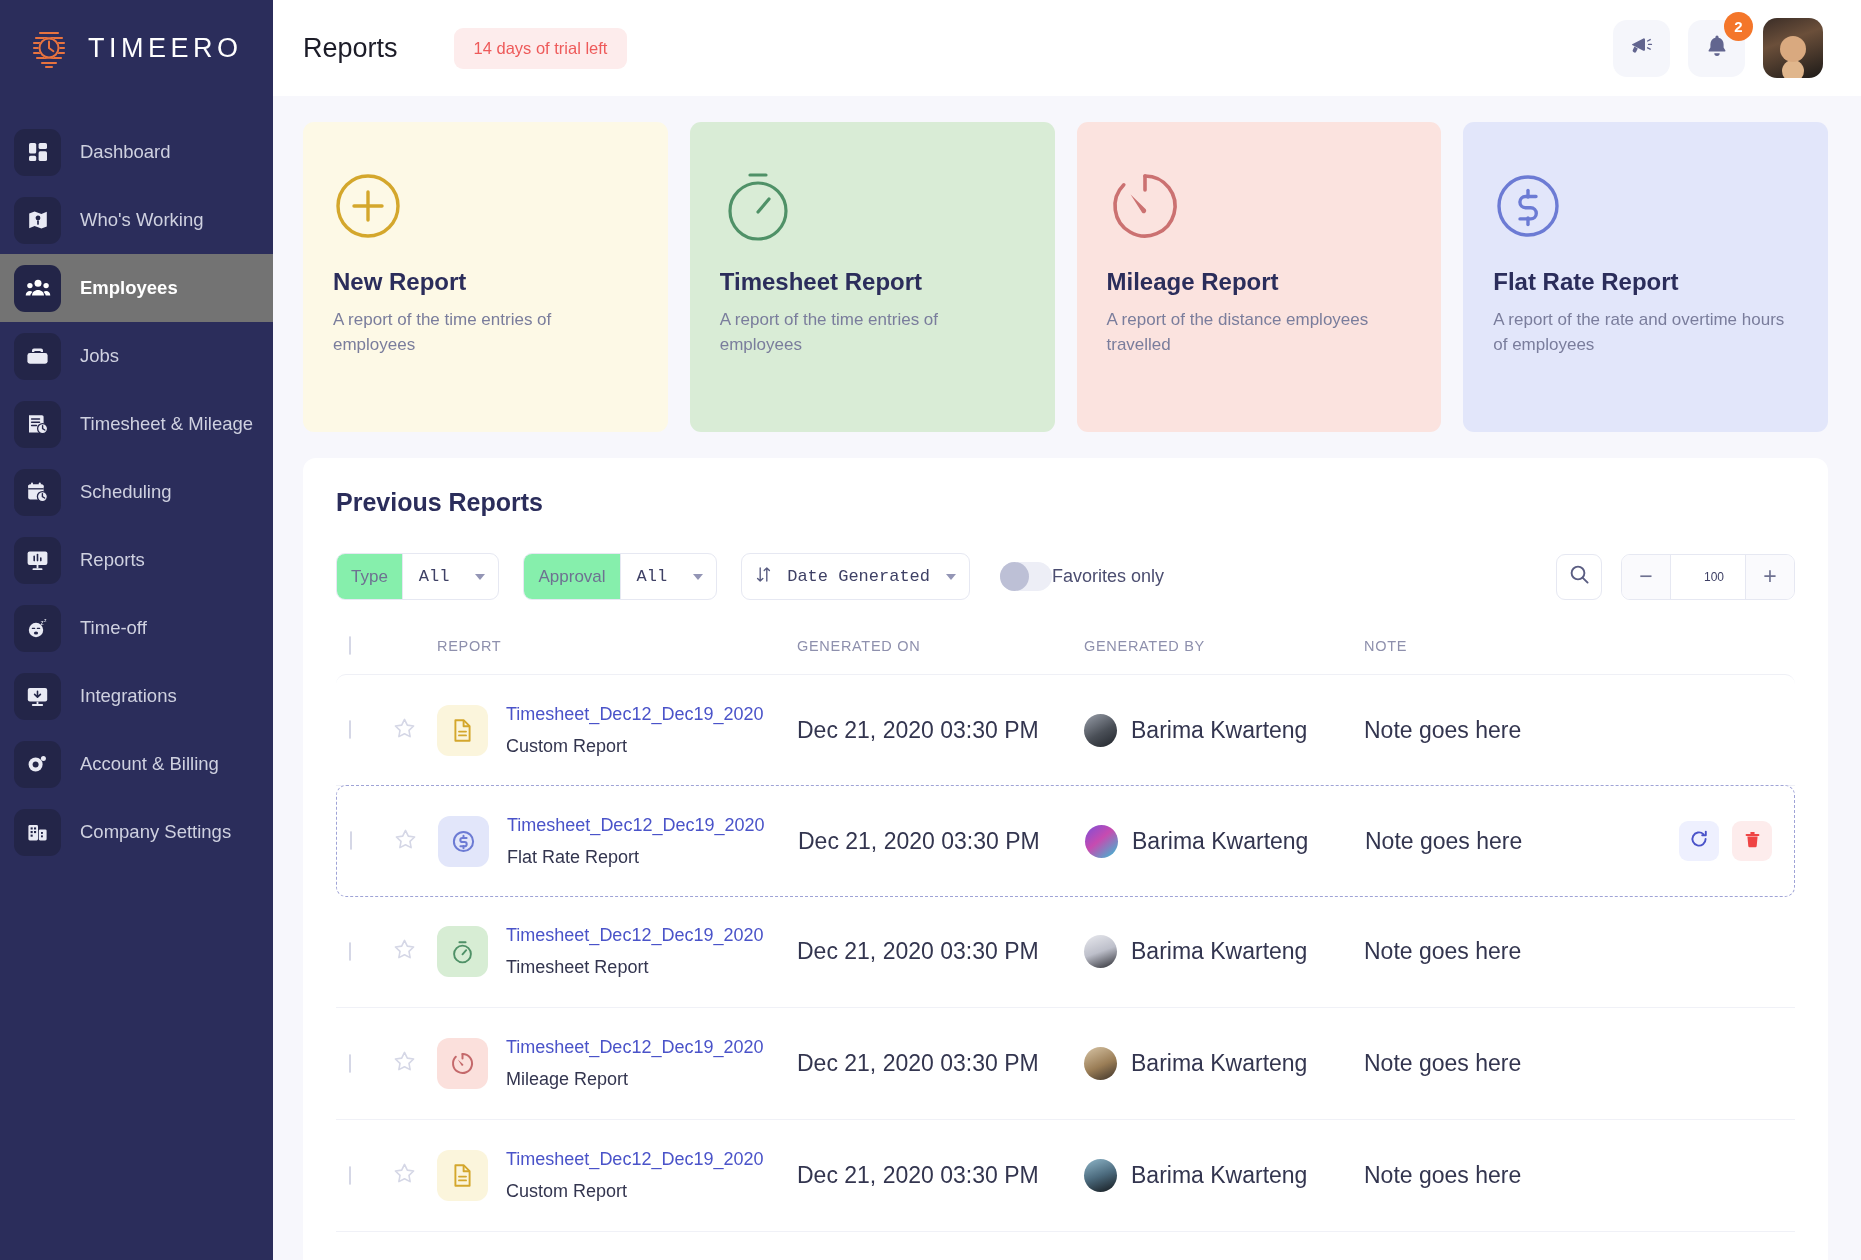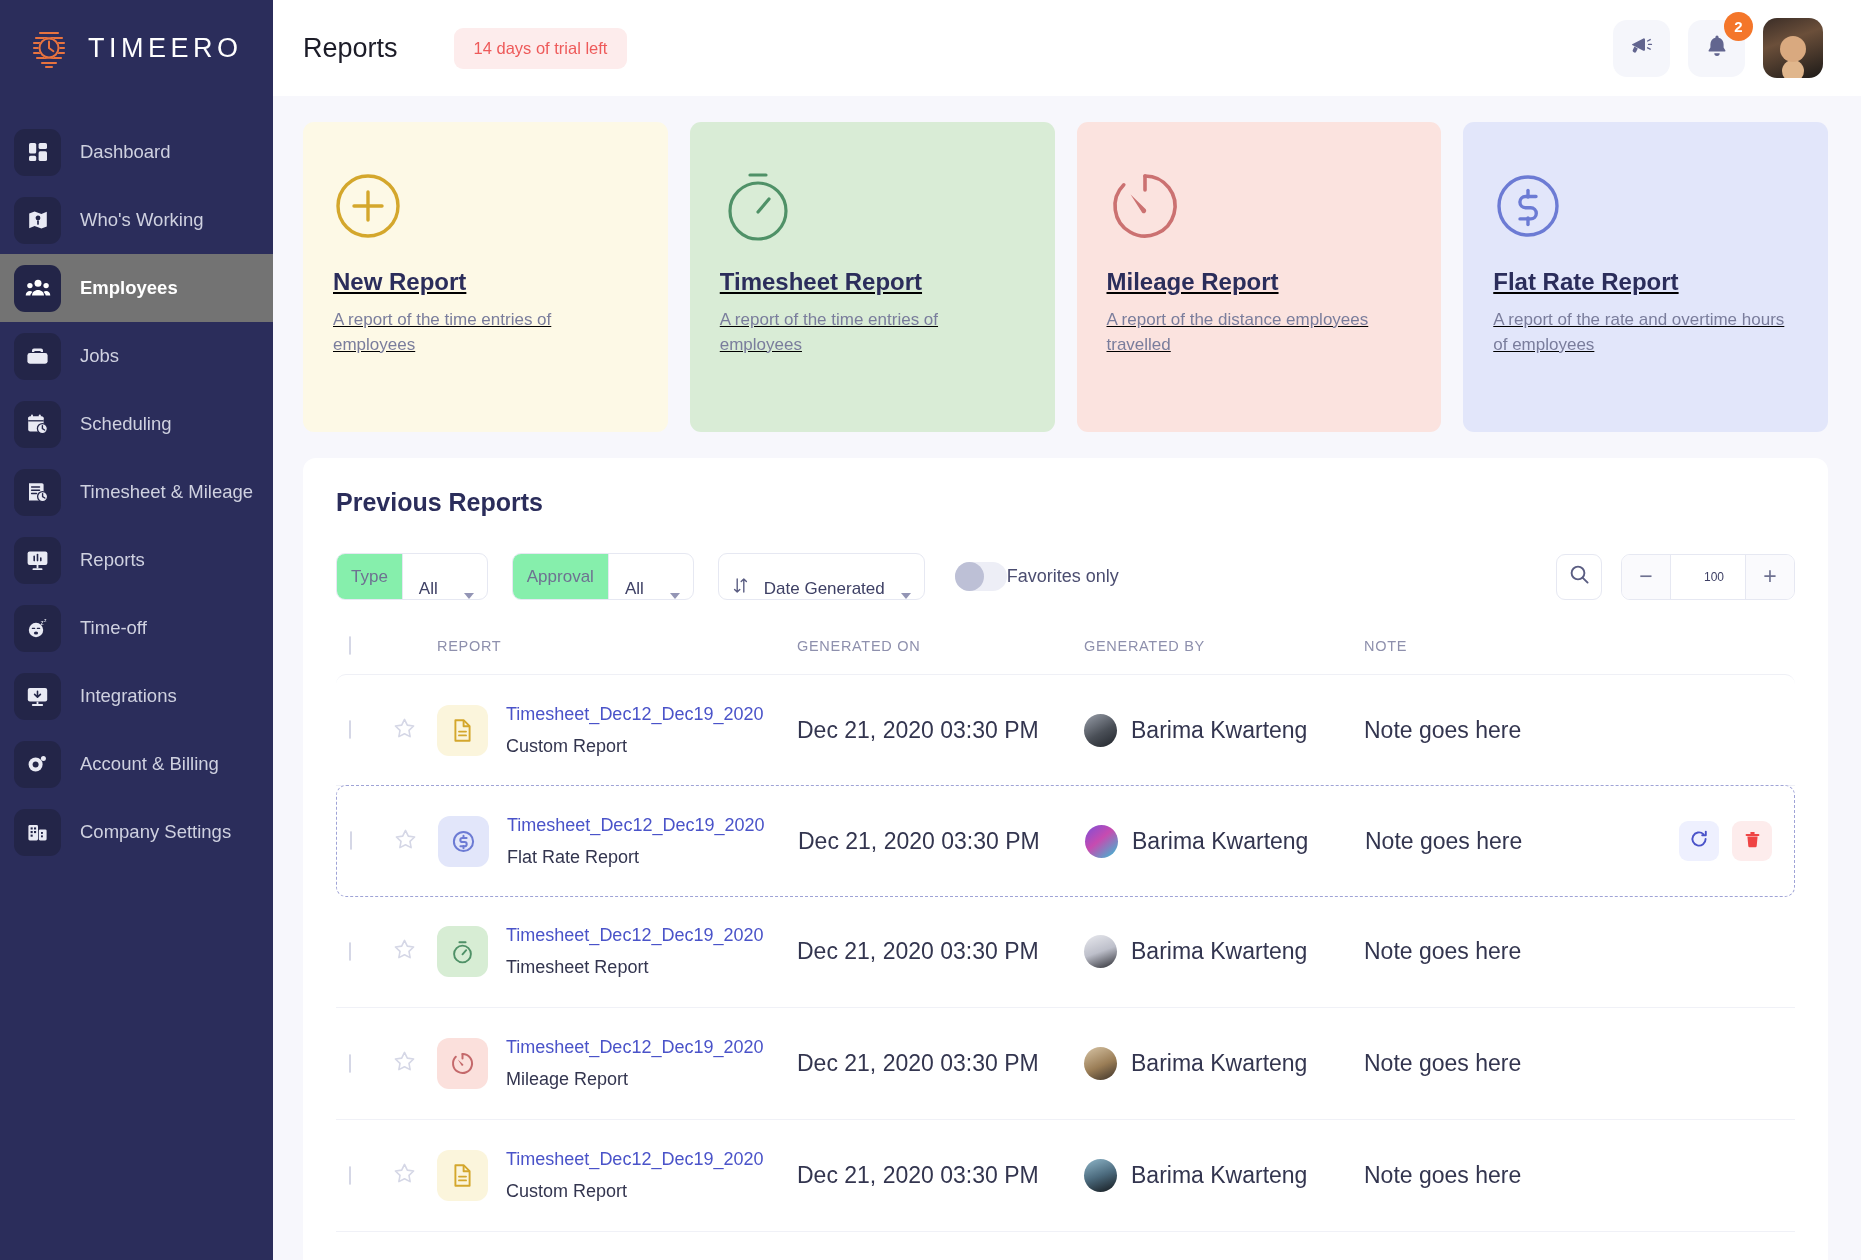--- a/index.html
+++ b/index.html
@@ -78,21 +78,21 @@
     width:26px; height:26px; border-radius:50%; background:#d9a97f;
     box-shadow: 0 22px 0 -2px #e0b68c;
   }
 
   .content { flex: 1; overflow: hidden; padding: 26px 33px 0 30px; }
 
   
   .cards { display: flex; gap: 22px; }
   .card {
     flex: 1; height: 310px; border-radius: 11px;
-    padding: 36px 30px 4px 30px; cursor: pointer; text-decoration: underline;
+    padding: 36px 30px 4px 30px; cursor: pointer;
   }
   .card-ico { height: 96px; display:flex; align-items:center; }
   .card-title { font-size: 24px; font-weight: 700; color: #2B2D5B; margin-top: 14px; }
   .card-desc { font-size: 17px; color: #7A7D9C; line-height: 1.45; margin-top: 12px; }
 
   
   .panel {
     margin-top: 26px; background: #FFFFFF; border-radius: 13px;
     padding: 30px 33px 0 33px; height: 836px;
   }
@@ -103,22 +103,22 @@
     display: flex; align-items: stretch; border: 1px solid #E6E8F2;
     border-radius: 9px; height: 47px; overflow: hidden; margin-right: 24px;
     background: #fff; cursor: pointer;
   }
   .fgroup .flabel {
     background: #86efac; display: flex; align-items: center;
     padding: 0 14px; font-size: 17px; color: #6E7191;
     border-right: 1px solid #E6E8F2;
   }
   .fgroup .fvalue {
-    display: flex; align-items: flex-end; gap: 26px;
-    padding: 0 13px 0 16px; font-size: 17px; color: #3E4065;
+    display: flex; align-items: center; gap: 26px;
+    padding: 0 13px 0 16px; font-size: 17px; color: #3E4065; font-family: Liberation Mono, monospace;
   }
   .fgroup.plain .fvalue { gap: 16px; padding: 0 13px 0 14px; }
   .caret { width:0;height:0;border-left:5px solid transparent;border-right:5px solid transparent;border-top:6px solid #9395B5; }
   .toggle-wrap { display: flex; align-items: center; margin-left: 6px; cursor: pointer; }
   .toggle {
     width: 52px; height: 29px; border-radius: 15px; background: #EDEEF6;
     position: relative;
   }
   .toggle::after {
     content:''; position:absolute; left:0; top:0;
@@ -260,46 +260,46 @@
             <path d="M9 4.6 h7 a2 2 0 0 1 2 2 v1.4 h-2.4 V6.9 h-6.2 v1.1 H7 V6.6 a2 2 0 0 1 2-2z"></path>
             <rect x="2.4" y="9.1" width="20.2" height="10.6" rx="2.4"></rect>
           </svg>
         </span>
         <span class="nav-label">Jobs</span>
       </div>
 
       <div class="nav-item">
         <span class="nav-ico">
           <svg width="25" height="25" viewBox="0 0 25 25">
-            <rect x="3.2" y="4.4" width="15.4" height="15" rx="2" fill="#E9EAF4"></rect>
-            <rect x="3.2" y="4.4" width="15.4" height="3.6" rx="1.6" fill="#E9EAF4"></rect>
-            <rect x="6" y="2.6" width="2" height="3.6" rx="1" fill="#E9EAF4"></rect>
-            <rect x="13.8" y="2.6" width="2" height="3.6" rx="1" fill="#E9EAF4"></rect>
-            <line x1="3.2" y1="8.8" x2="18.6" y2="8.8" stroke="#232548" stroke-width="1.3"></line>
-            <circle cx="17.4" cy="16.6" r="5" fill="#E9EAF4" stroke="#232548" stroke-width="1.3"></circle>
-            <path d="M17.4 13.6 V16.6 L19.6 18" stroke="#232548" stroke-width="1.4" fill="none" stroke-linecap="round"></path>
-          </svg>
-        </span>
-        <span class="nav-label">Scheduling</span>
-      </div>
-
-      <div class="nav-item">
-        <span class="nav-ico">
-          <svg width="25" height="25" viewBox="0 0 25 25">
             <path d="M4 3.2 h13 a1.6 1.6 0 0 1 1.6 1.6 v14 a1.6 1.6 0 0 1 -1.6 1.6 H4 Z" fill="#E9EAF4"></path>
             <g stroke="#232548" stroke-width="1.5" stroke-linecap="round">
               <line x1="6.6" y1="7" x2="14.5" y2="7"></line>
               <line x1="6.6" y1="10.2" x2="14.5" y2="10.2"></line>
               <line x1="6.6" y1="13.4" x2="11.5" y2="13.4"></line>
             </g>
             <circle cx="17.6" cy="16.6" r="5" fill="#E9EAF4" stroke="#232548" stroke-width="1.3"></circle>
             <path d="M17.6 13.6 V16.6 L19.8 18" stroke="#232548" stroke-width="1.4" fill="none" stroke-linecap="round"></path>
           </svg>
         </span>
         <span class="nav-label">Timesheet &amp; Mileage</span>
+      </div>
+
+      <div class="nav-item">
+        <span class="nav-ico">
+          <svg width="25" height="25" viewBox="0 0 25 25">
+            <rect x="3.2" y="4.4" width="15.4" height="15" rx="2" fill="#E9EAF4"></rect>
+            <rect x="3.2" y="4.4" width="15.4" height="3.6" rx="1.6" fill="#E9EAF4"></rect>
+            <rect x="6" y="2.6" width="2" height="3.6" rx="1" fill="#E9EAF4"></rect>
+            <rect x="13.8" y="2.6" width="2" height="3.6" rx="1" fill="#E9EAF4"></rect>
+            <line x1="3.2" y1="8.8" x2="18.6" y2="8.8" stroke="#232548" stroke-width="1.3"></line>
+            <circle cx="17.4" cy="16.6" r="5" fill="#E9EAF4" stroke="#232548" stroke-width="1.3"></circle>
+            <path d="M17.4 13.6 V16.6 L19.6 18" stroke="#232548" stroke-width="1.4" fill="none" stroke-linecap="round"></path>
+          </svg>
+        </span>
+        <span class="nav-label">Scheduling</span>
       </div>
 
       <div class="nav-item">
         <span class="nav-ico">
           <svg width="25" height="25" viewBox="0 0 25 25">
             <rect x="2.6" y="3.6" width="19.8" height="13.4" rx="2" fill="#E9EAF4"></rect>
             <g stroke="#232548" stroke-width="1.6" stroke-linecap="round">
               <line x1="9.2" y1="12.6" x2="9.2" y2="8.4"></line>
               <line x1="12.5" y1="12.6" x2="12.5" y2="6.6"></line>
               <line x1="15.8" y1="12.6" x2="15.8" y2="10"></line>

